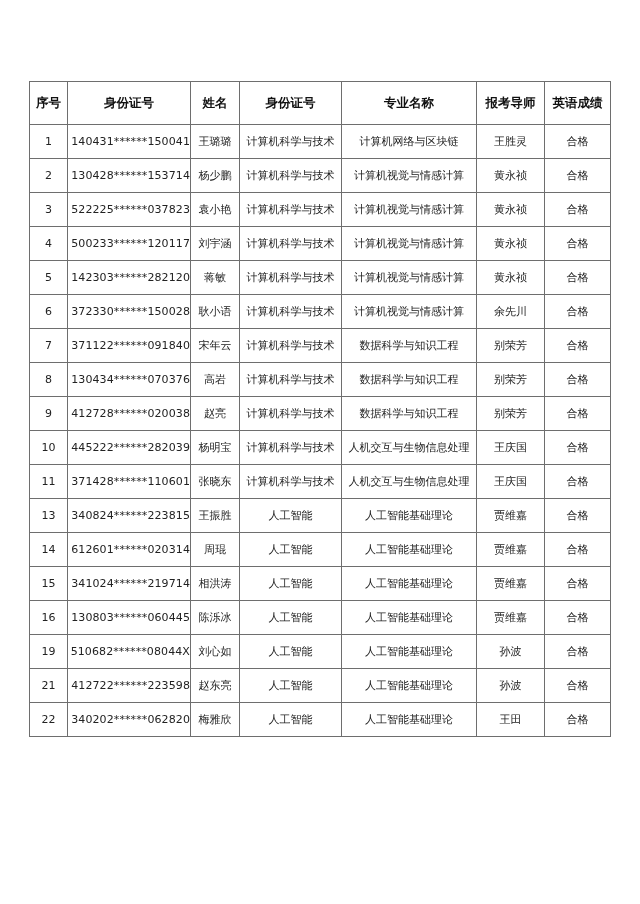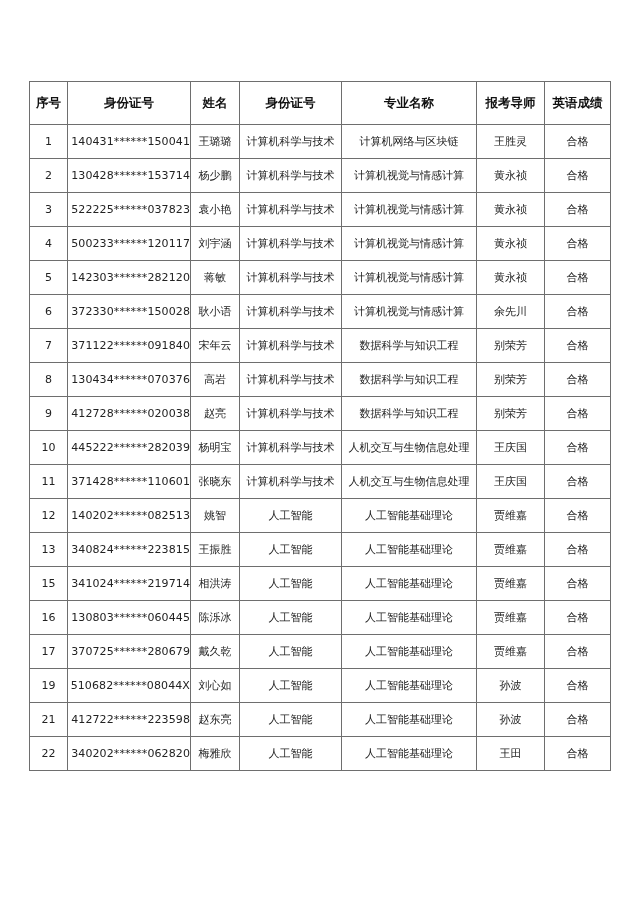--- a/index.html
+++ b/index.html
@@ -176,59 +176,50 @@
         <tr>
           <td>11</td>
           <td class="id">371428******110601</td>
           <td>张晓东</td>
           <td>计算机科学与技术</td>
           <td>人机交互与生物信息处理</td>
           <td>王庆国</td>
           <td>合格</td>
         </tr>
         <tr>
-          <td>12</td>
-          <td class="id">140202******082513</td>
-          <td>姚智</td>
-          <td>人工智能</td>
-          <td>人工智能基础理论</td>
-          <td>贾维嘉</td>
-          <td>合格</td>
-        </tr>
-        <tr>
           <td>13</td>
           <td class="id">340824******223815</td>
           <td>王振胜</td>
           <td>人工智能</td>
           <td>人工智能基础理论</td>
           <td>贾维嘉</td>
           <td>合格</td>
         </tr>
         <tr>
+          <td>14</td>
+          <td class="id">612601******020314</td>
+          <td>周琨</td>
+          <td>人工智能</td>
+          <td>人工智能基础理论</td>
+          <td>贾维嘉</td>
+          <td>合格</td>
+        </tr>
+        <tr>
           <td>15</td>
           <td class="id">341024******219714</td>
           <td>相洪涛</td>
           <td>人工智能</td>
           <td>人工智能基础理论</td>
           <td>贾维嘉</td>
           <td>合格</td>
         </tr>
         <tr>
           <td>16</td>
           <td class="id">130803******060445</td>
           <td>陈泺冰</td>
-          <td>人工智能</td>
-          <td>人工智能基础理论</td>
-          <td>贾维嘉</td>
-          <td>合格</td>
-        </tr>
-        <tr>
-          <td>17</td>
-          <td class="id">370725******280679</td>
-          <td>戴久乾</td>
           <td>人工智能</td>
           <td>人工智能基础理论</td>
           <td>贾维嘉</td>
           <td>合格</td>
         </tr>
         <tr>
           <td>19</td>
           <td class="id">510682******08044X</td>
           <td>刘心如</td>
           <td>人工智能</td>

